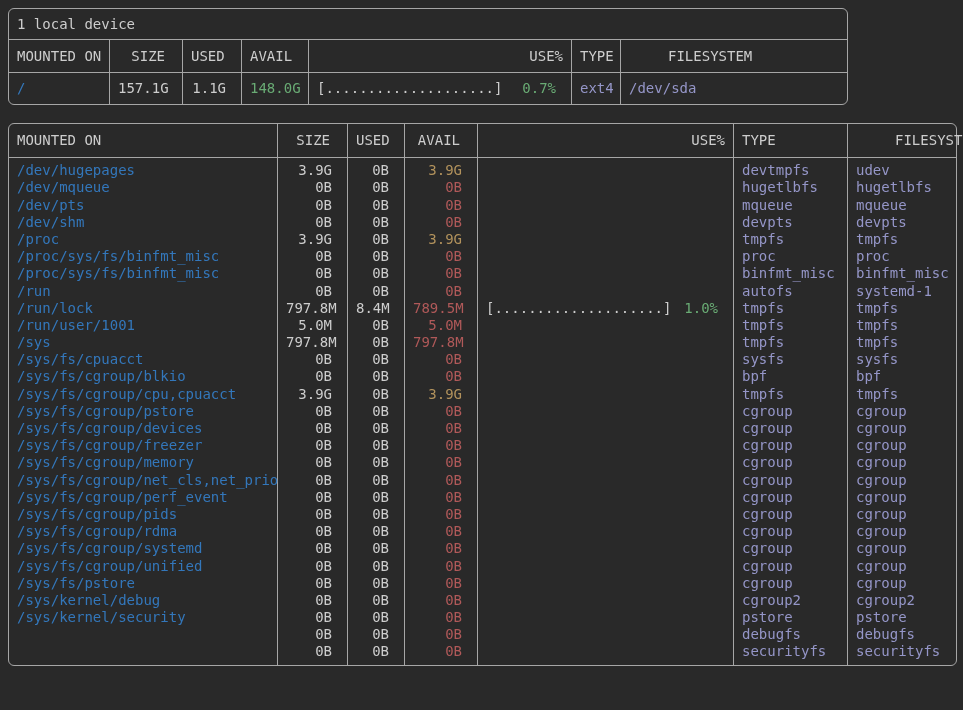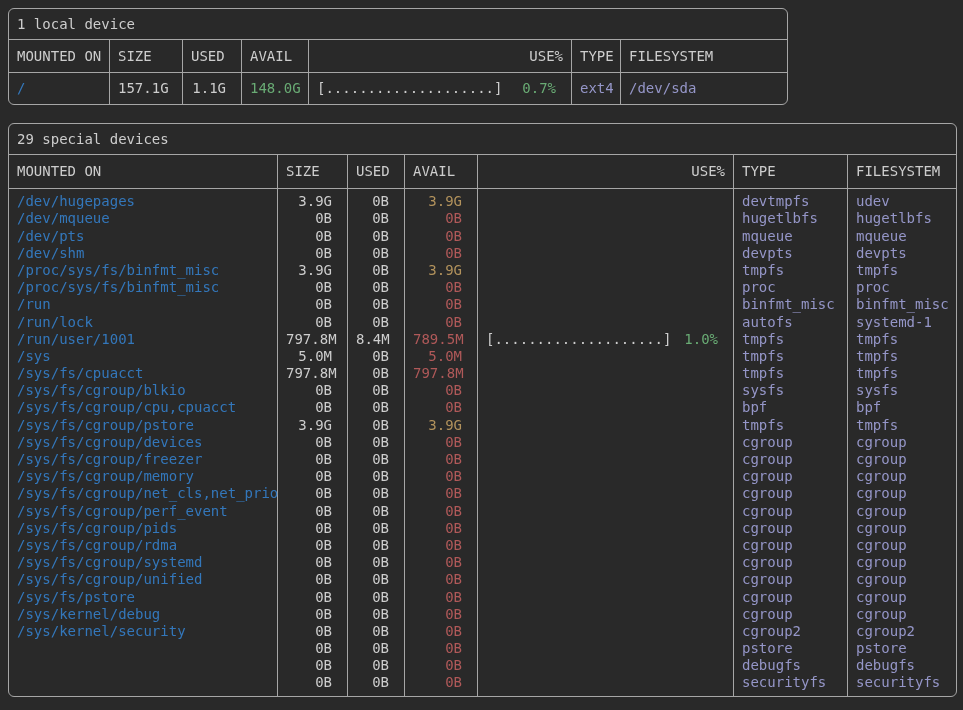--- a/index.html
+++ b/index.html
@@ -10,37 +10,37 @@
   html,body{background:var(--background);}
   body{
     width:963px; height:710px; padding:8px;
     font-family:"DejaVu Sans Mono","Liberation Mono",monospace;
     font-size:14px; color:var(--text); overflow:hidden;
   }
   .tbl{
     border:1px solid var(--border); border-radius:6px;
     background:var(--background);
   }
-  .t1{width:780px; margin-bottom:18px;}
+  .t1{width:840px; margin-bottom:18px;}
   .t2{width:949px;}
   .tbl-title{
     height:31px; line-height:31px; padding-left:8px;
     border-bottom:1px solid var(--border); white-space:pre;
   }
   .grid{display:grid;}
   .t1 .grid{grid-template-columns:101px 73px 59px 67px 263px 49px 105px;}
   .t2 .grid{grid-template-columns:269px 70px 57px 73px 256px 114px 108px;}
   .tbl-header{border-bottom:1px solid var(--border);}
   .hcell{
     height:32px; line-height:32px; padding:0 8px; white-space:pre;
     border-right:1px solid var(--border);
   }
   .t2 .hcell{height:33px; line-height:33px;}
-  .hcell:last-child{border-right:none;}
-  .hcell.col1,.hcell.col2,.hcell.col3{text-align:left; padding-right:29px;}
+  .hcell:last-child{border-right:none;margin-left:39px;}
+  .hcell.col1,.hcell.col2,.hcell.col3{text-align:right; padding-right:17px;}
   .hcell.col4{text-align:right;}
   .bcol{
     border-right:1px solid var(--border); padding:4px 0; overflow:visible;
   }
   .t1 .bcol{padding:7px 0;}
   .bcol:last-child{border-right:none;}
   .line{
     height:17.2px; line-height:17.2px; padding:0 8px; white-space:pre;
   }
   .col1 .line,.col2 .line,.col3 .line{text-align:right; padding-right:15px;}
@@ -85,36 +85,36 @@
       <div class="bcol col5">
         <div class="line c-purple">ext4</div>
       </div>
       <div class="bcol col6">
         <div class="line c-purple">/dev/sda</div>
       </div>
     </div>
 </div>
 
 <div class="tbl t2">
-  <div class="tbl-title">29 special devices</div>
   <div class="tbl-header grid">
       <div class="hcell col0">MOUNTED ON</div>
       <div class="hcell col1">SIZE</div>
       <div class="hcell col2">USED</div>
       <div class="hcell col3">AVAIL</div>
       <div class="hcell col4">USE%</div>
       <div class="hcell col5">TYPE</div>
       <div class="hcell col6">FILESYSTEM</div>
     </div>
   <div class="tbl-body grid">
       <div class="bcol col0">
         <div class="line c-blue">/dev/hugepages</div>
         <div class="line c-blue">/dev/mqueue</div>
         <div class="line c-blue">/dev/pts</div>
         <div class="line c-blue">/dev/shm</div>
+        <div class="line c-blue">/proc</div>
         <div class="line c-blue">/proc/sys/fs/binfmt_misc</div>
         <div class="line c-blue">/proc/sys/fs/binfmt_misc</div>
         <div class="line c-blue">/run</div>
         <div class="line c-blue">/run/lock</div>
         <div class="line c-blue">/run/user/1001</div>
         <div class="line c-blue">/sys</div>
         <div class="line c-blue">/sys/fs/cpuacct</div>
         <div class="line c-blue">/sys/fs/cgroup/blkio</div>
         <div class="line c-blue">/sys/fs/cgroup/cpu,cpuacct</div>
         <div class="line c-blue">/sys/fs/cgroup/pstore</div>

